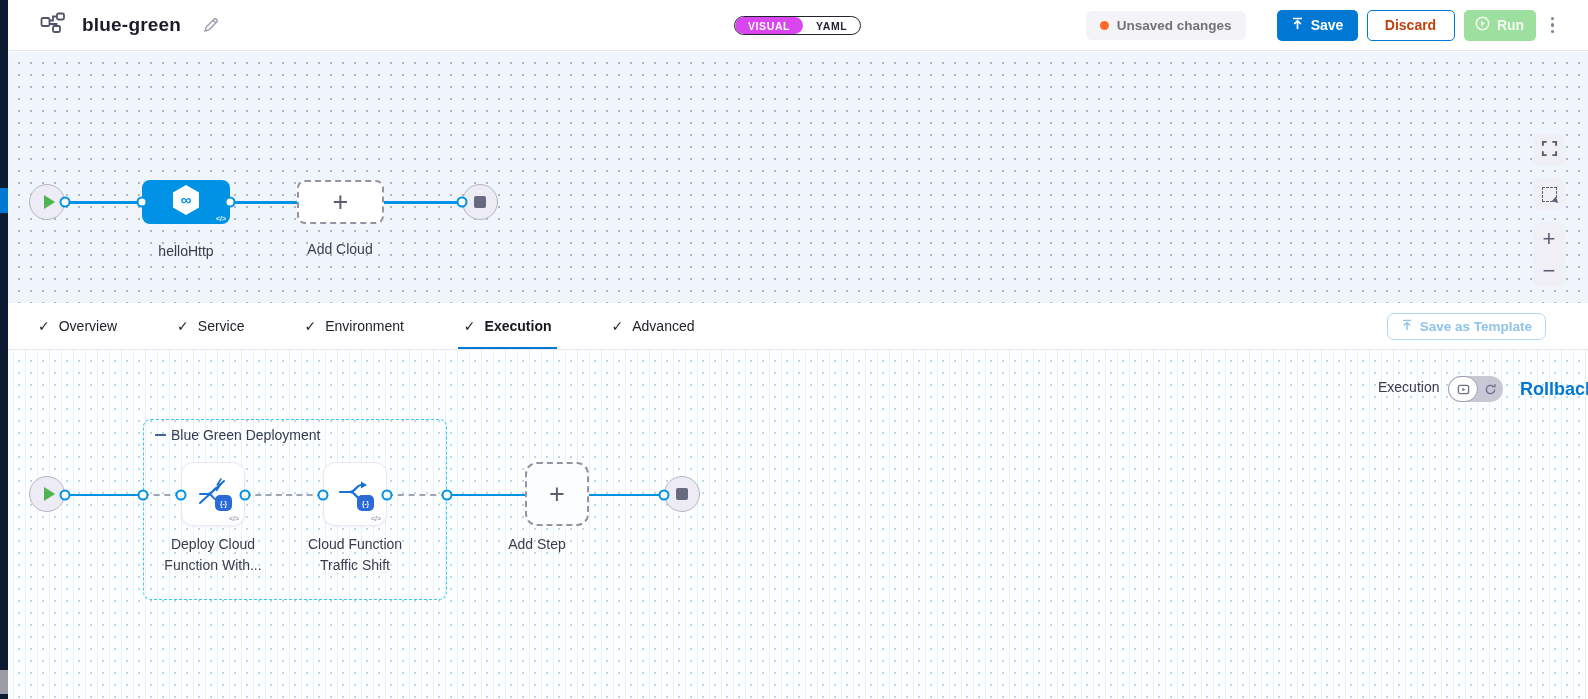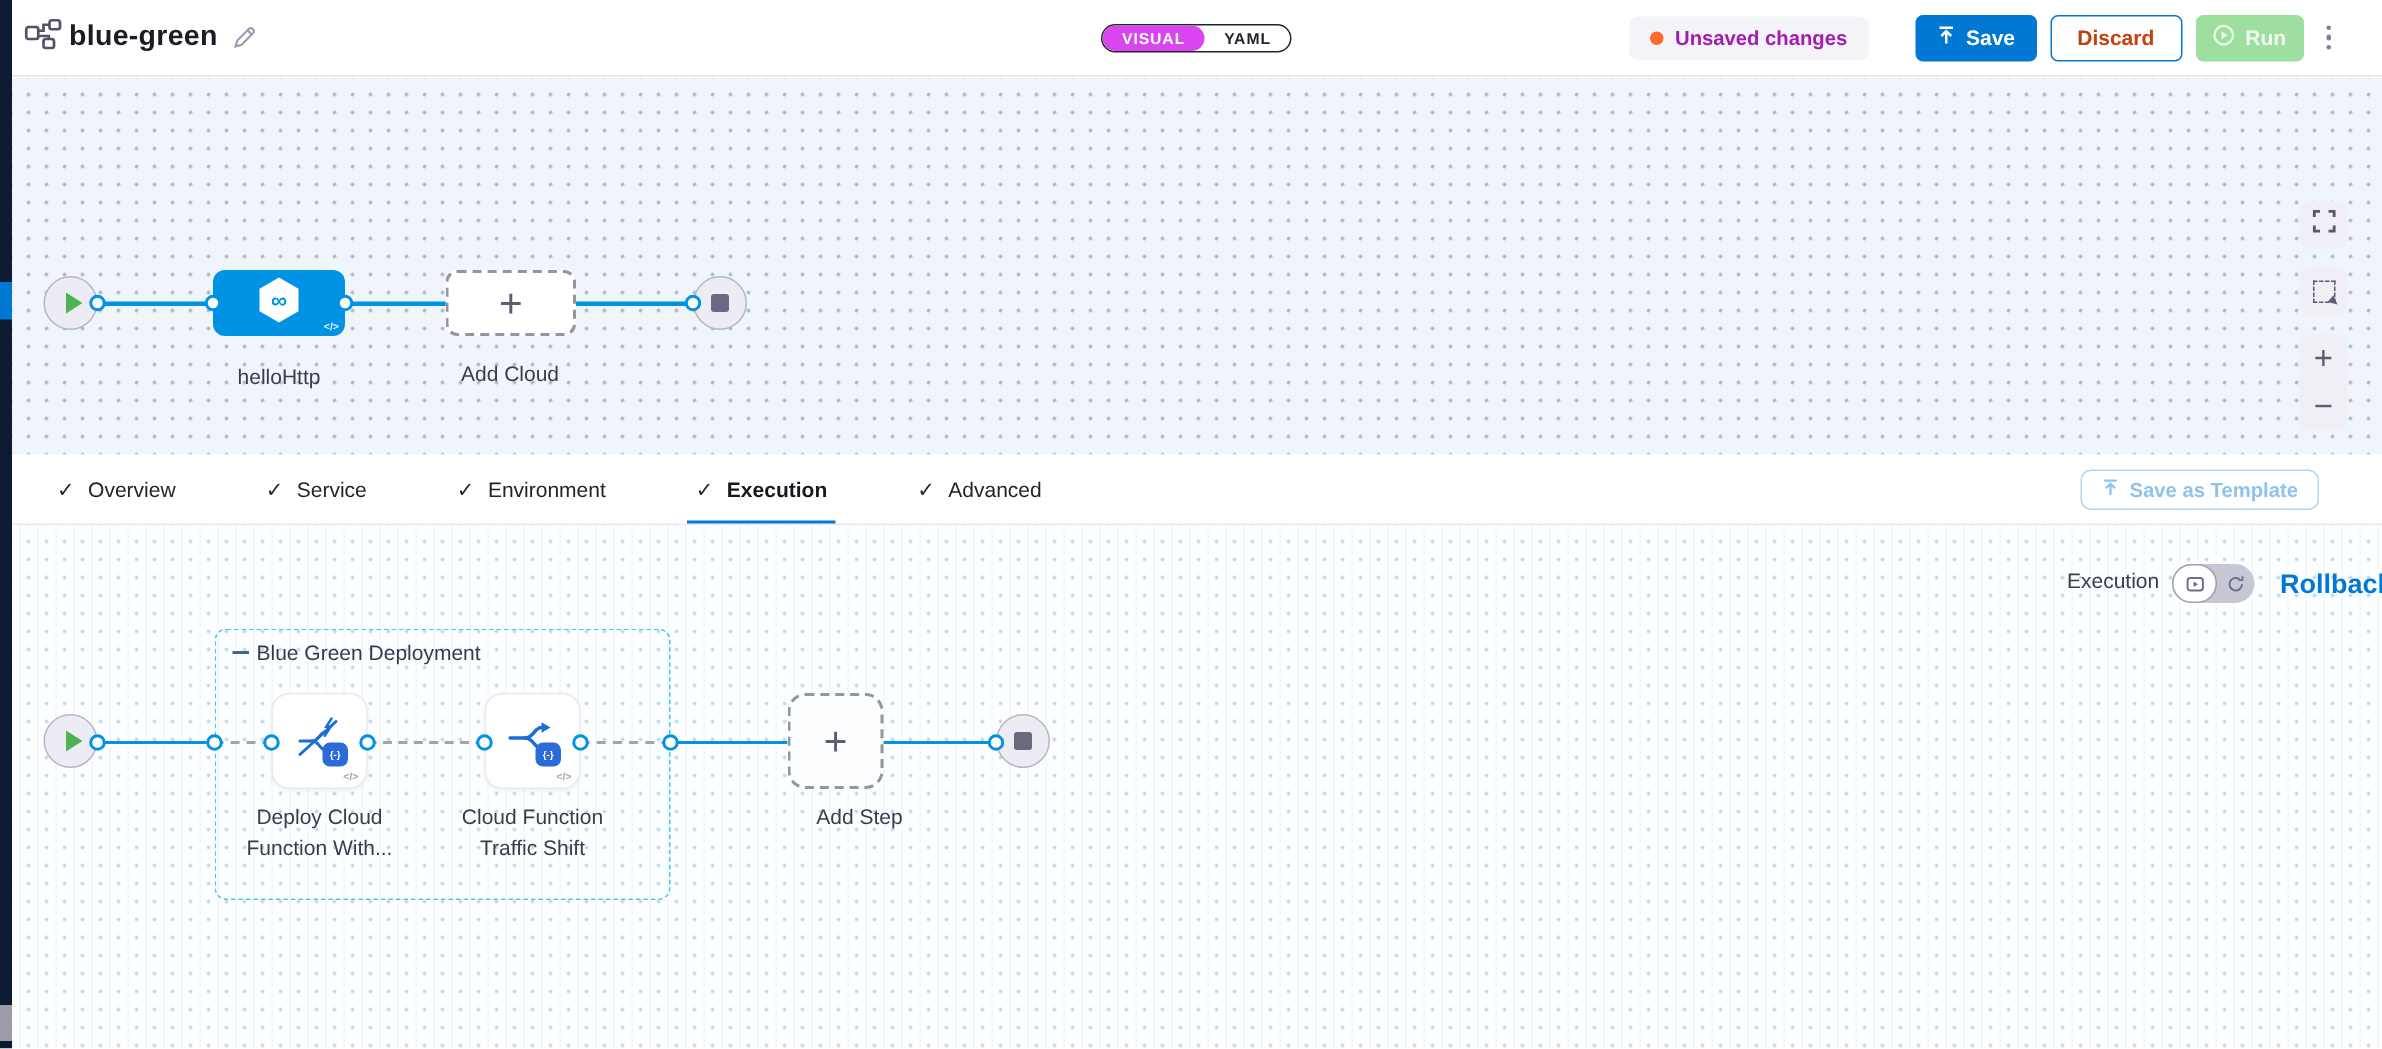--- a/index.html
+++ b/index.html
@@ -7,36 +7,36 @@
   body { font-family:"Liberation Sans","DejaVu Sans",sans-serif; background:#fff; position:relative; }
 
   
   .left-strip { position:absolute; left:0; top:0; width:8px; height:699px; background:#0c1b31; z-index:50; }
   .strip-indicator { position:absolute; left:0; top:188px; width:8px; height:25px; background:#0278d5; }
   .strip-thumb { position:absolute; left:0; top:670px; width:8px; height:24px; background:#9b9ca6; }
 
   
   .header { position:absolute; left:8px; top:0; width:1580px; height:51px; background:#fff;
             border-bottom:1px solid #e4e4ea; display:flex; align-items:center; z-index:40; }
-  .header-left { display:flex; align-items:center; gap:4px; padding-left:8px; }
+  .header-left { display:flex; align-items:center; gap:16px; padding-left:32px; }
   .pipeline-title { font-size:19px; font-weight:bold; color:#1b1c28; letter-spacing:.2px; }
   .edit-btn { display:flex; align-items:center; margin-left:6px; cursor:pointer; }
 
   .view-toggle { position:absolute; left:50%; margin-left:-64px; top:16px; display:flex; height:19px;
                  border:1.5px solid #23252e; border-radius:11px; background:#fff; overflow:hidden; }
   .view-seg { display:flex; align-items:center; justify-content:center; font-size:10.5px; font-weight:bold;
               letter-spacing:.6px; padding:0 13px; cursor:pointer; }
   .view-seg.active { background:#d946ef; color:#fff; border-radius:10px; }
   .view-seg.inactive { color:#23252e; }
 
   .header-right { margin-left:auto; display:flex; align-items:center; gap:9px; padding-right:28px; }
   .unsaved-badge { display:flex; align-items:center; gap:8px; background:#f3f3f8; border-radius:6px;
                    height:29px; padding:0 14px; margin-right:22px; }
   .unsaved-dot { width:9px; height:9px; border-radius:50%; background:#ff6a2b; }
-  .unsaved-text { color:#a21caf; font-size:13.5px; font-weight:bold; }
+  .unsaved-text { color:#737373; font-size:13.5px; font-weight:bold; }
   .btn { height:31px; border-radius:5px; font-size:14px; font-weight:bold; display:flex;
          align-items:center; justify-content:center; gap:7px; cursor:pointer; border:none; }
   .btn-save { background:#0278d5; color:#fff; width:81px; }
   .btn-discard { background:#fff; color:#c2410c; border:1.5px solid #0278d5; width:88px; }
   .btn-run { background:#9cdf9e; color:#f2fbf0; width:72px; cursor:default; }
   .kebab { display:flex; flex-direction:column; gap:3px; padding:4px 6px; cursor:pointer; }
   .kebab i { width:3.5px; height:3.5px; border-radius:50%; background:#7e7f96; }
 
   
   .canvas-top { position:absolute; left:8px; top:52px; width:1580px; height:251px;
@@ -348,14 +348,14 @@
   <span class="port" style="left:656px; top:144.5px;"></span>
 
   <div class="step-label" style="left:282px; top:184px;">
     <div>Cloud Function</div>
     <div>Traffic Shift</div>
   </div>
   <div class="step-label" style="left:140px; top:184px;">
     <div>Deploy Cloud</div>
     <div>Function With...</div>
   </div>
-  <div class="step-label" style="left:500px; top:184px;">Add Step</div>
+  <div class="step-label" style="left:464px; top:184px;">Add Step</div>
 </div>
 
 </body></html>

